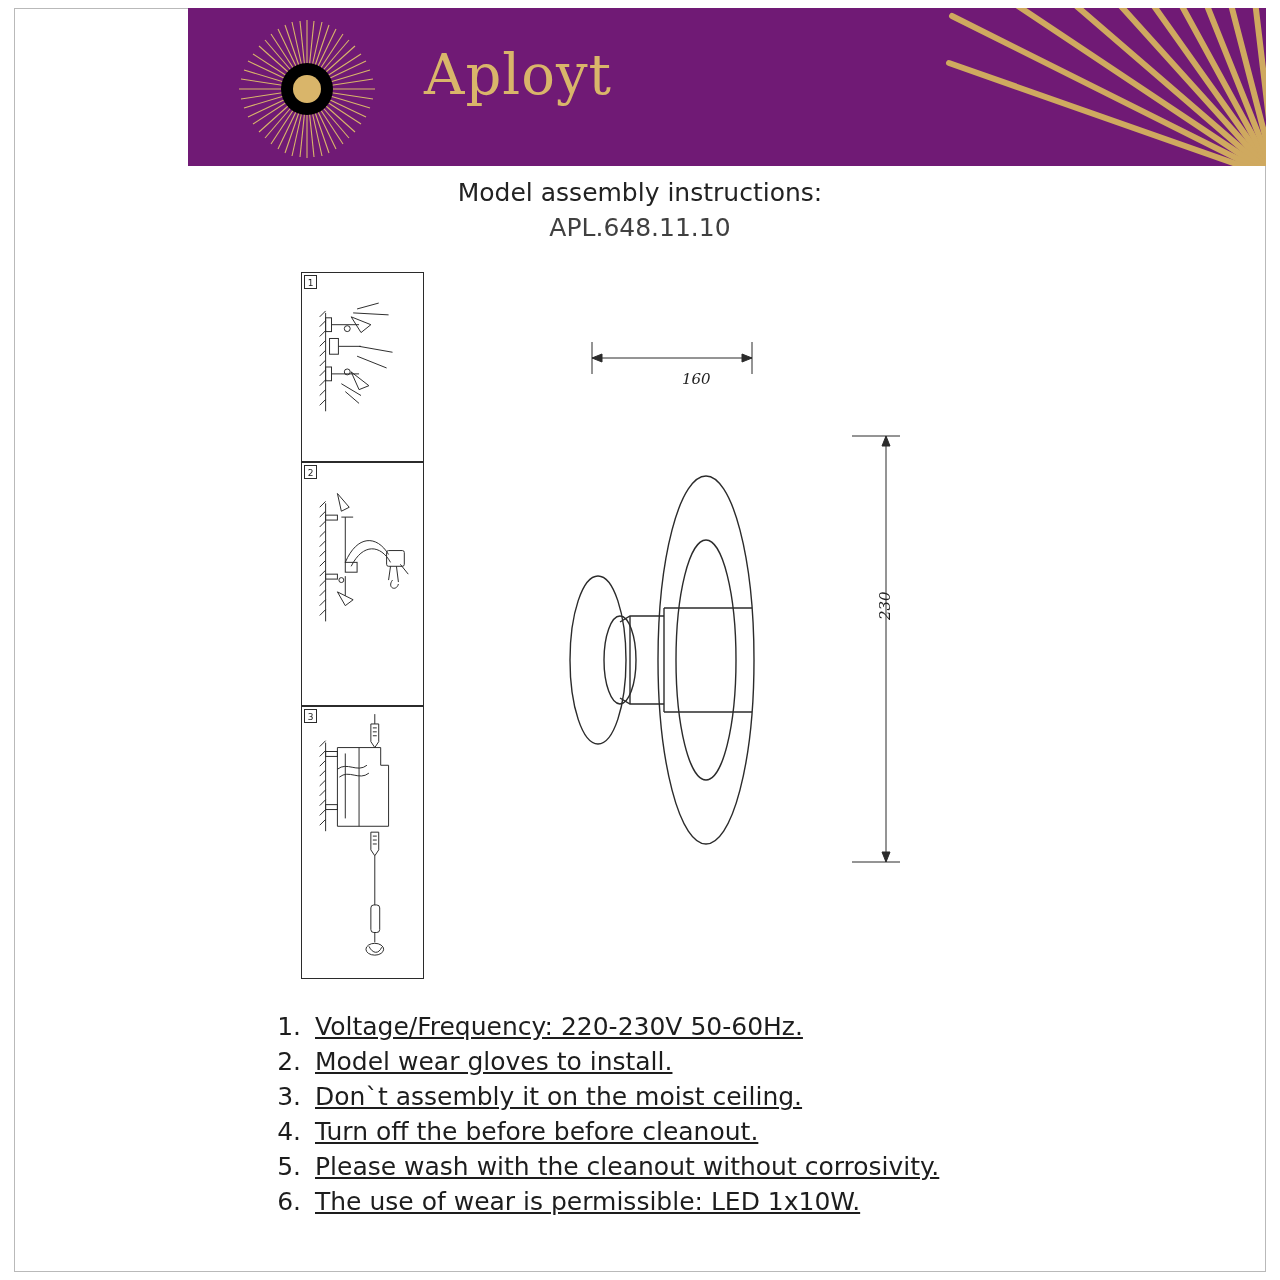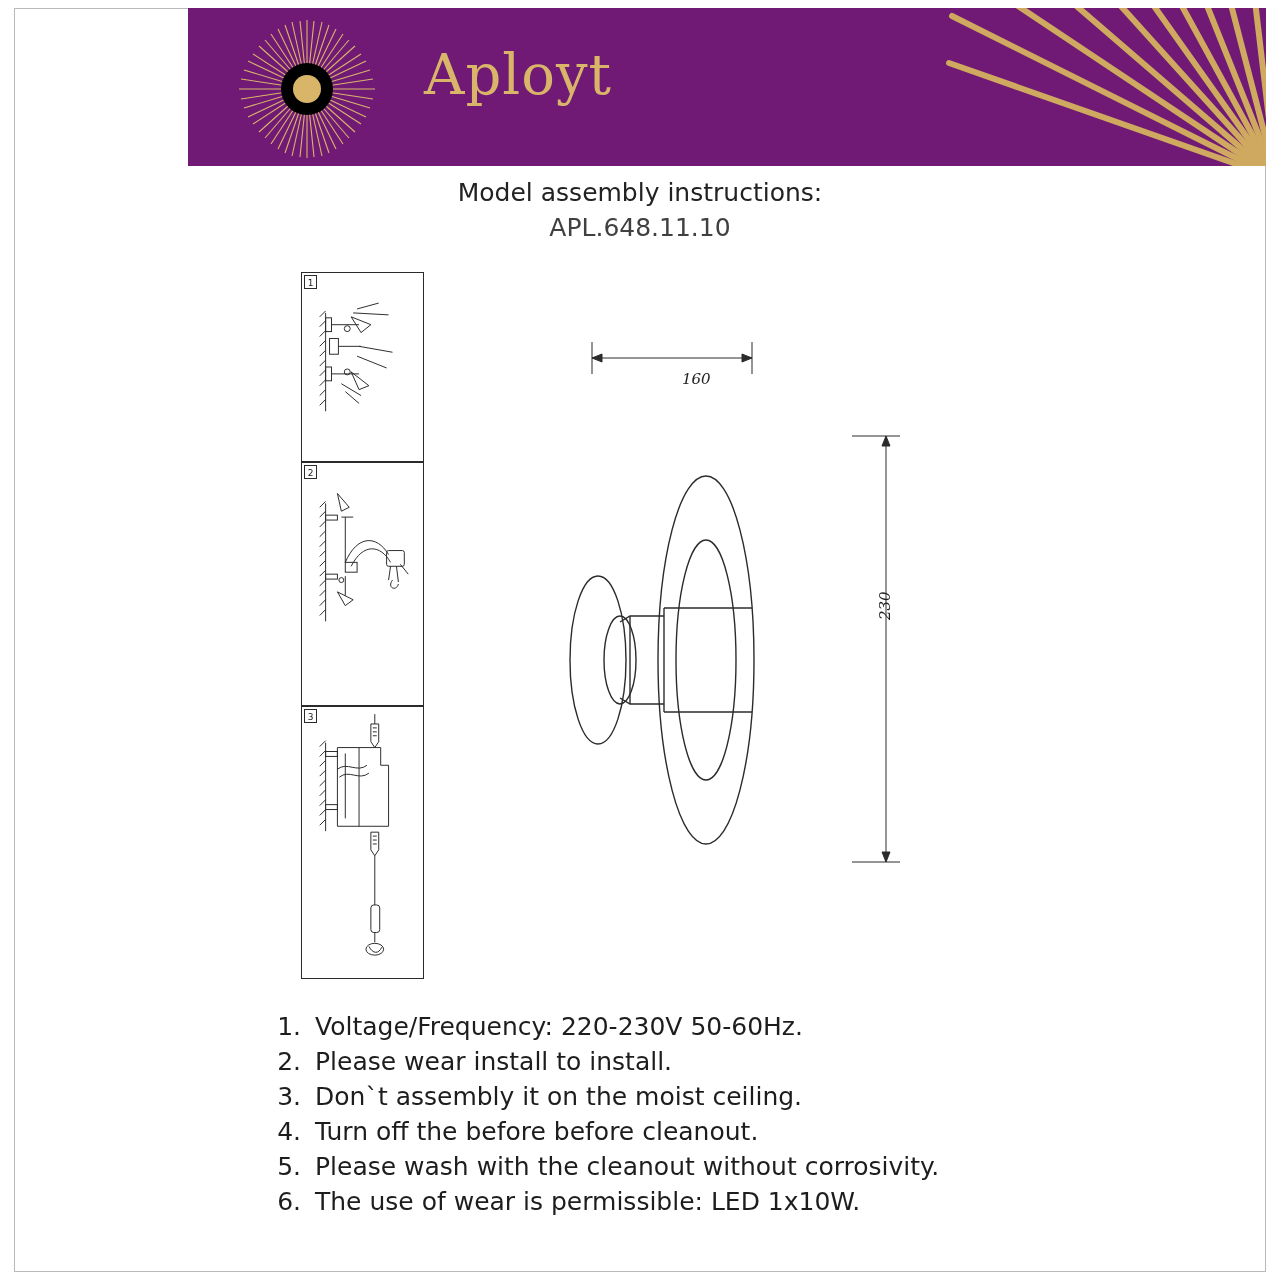--- a/index.html
+++ b/index.html
@@ -156,21 +156,21 @@
     display: flex;
     align-items: flex-start;
     margin-bottom: 2px;
   }
   .note-idx {
     width: 46px;
     text-align: right;
     padding-right: 14px;
     flex: 0 0 auto;
   }
-  .note-text { flex: 1 1 auto; }
+  .note-text { flex: 1 1 auto; text-decoration: underline; }
 </style>
 </head>
 <body>
 
 <div class="page">
 
   <div class="page-border"></div>
 
   <div class="header">
 
@@ -413,21 +413,21 @@
     <div class="dim-label dim-230">230</div>
   </div>
 
   <div class="notes">
     <div class="note-row">
       <div class="note-idx">1.</div>
       <div class="note-text">Voltage/Frequency: 220-230V 50-60Hz.</div>
     </div>
     <div class="note-row">
       <div class="note-idx">2.</div>
-      <div class="note-text">Please wear install to install.</div>
+      <div class="note-text">Model wear gloves to install.</div>
     </div>
     <div class="note-row">
       <div class="note-idx">3.</div>
       <div class="note-text">Don`t assembly it on the moist ceiling.</div>
     </div>
     <div class="note-row">
       <div class="note-idx">4.</div>
       <div class="note-text">Turn off the before before cleanout.</div>
     </div>
     <div class="note-row">

